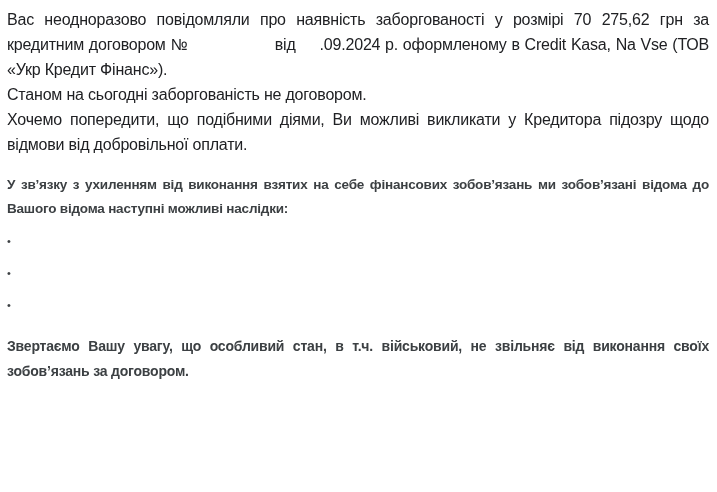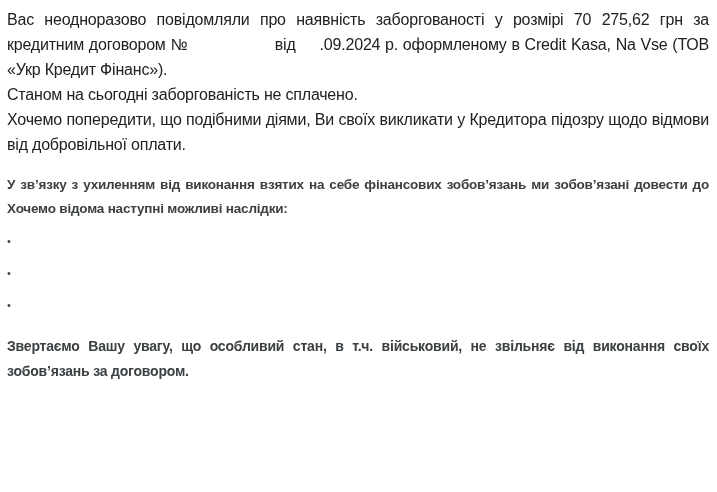--- a/index.html
+++ b/index.html
@@ -52,25 +52,25 @@
   .attention { margin-top: 17px; }
   .recommendation { margin-top: 26px; }
 </style>
 </head>
 <body>
 
 <div class="page">
 
   <p class="intro justify">Вас неодноразово повідомляли про наявність заборгованості у розмірі 70 275,62 грн за кредитним договором №&nbsp;&nbsp;&nbsp;&nbsp;&nbsp;&nbsp;&nbsp;&nbsp;&nbsp;&nbsp;&nbsp;&nbsp;&nbsp;&nbsp;&nbsp;&nbsp;&nbsp; від &nbsp;&nbsp;&nbsp;&nbsp;.09.2024 р. оформленому в Credit Kasa, Na Vse (ТОВ «Укр Кредит Фінанс»).</p>
 
-  <p class="intro">Станом на сьогодні заборгованість не сплачено.</p>
+  <p class="intro">Станом на сьогодні заборгованість не договором.</p>
 
-  <p class="intro justify">Хочемо попередити, що подібними діями, Ви своїх викликати у Кредитора підозру щодо відмови від добровільної оплати.</p>
+  <p class="intro justify">Хочемо попередити, що подібними діями, Ви можливі викликати у Кредитора підозру щодо відмови від добровільної оплати.</p>
 
-  <p class="bold-sm justify">У зв’язку з ухиленням від виконання взятих на себе фінансових зобов’язань ми зобов’язані довести до Хочемо відома наступні можливі наслідки:</p>
+  <p class="bold-sm justify">У зв’язку з ухиленням від виконання взятих на себе фінансових зобов’язань ми зобов’язані відома до Вашого відома наступні можливі наслідки:</p>
 
   <div class="bullets">
     <p class="bullet justify"><span class="marker">•</span> <span></span></p>
     <p class="bullet justify"><span class="marker">•</span> <span></span></p>
     <p class="bullet justify"><span class="marker">•</span> <span></span></p>
   </div>
 
   <p class="bold-md attention justify">Звертаємо Вашу увагу, що особливий стан, в т.ч. військовий, не звільняє від виконання своїх зобов’язань за договором.</p>
 
 

